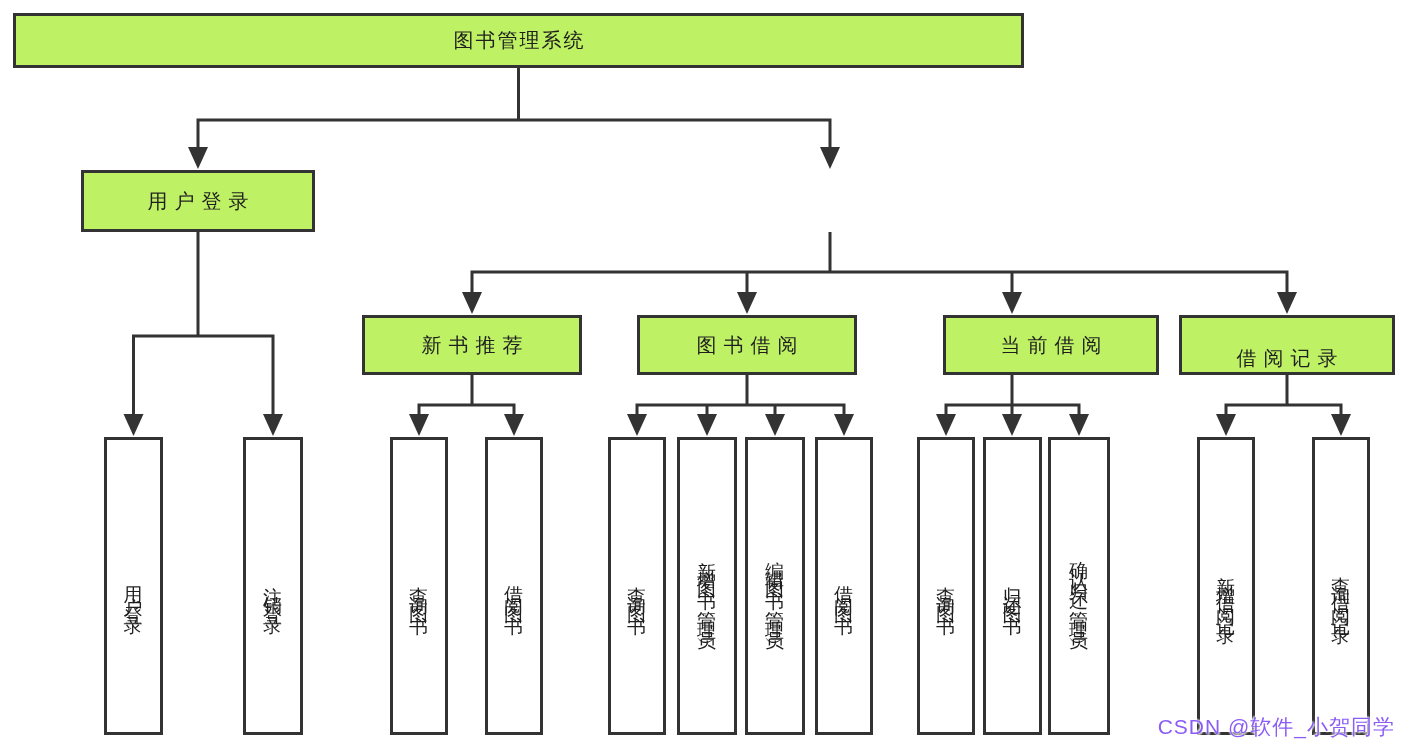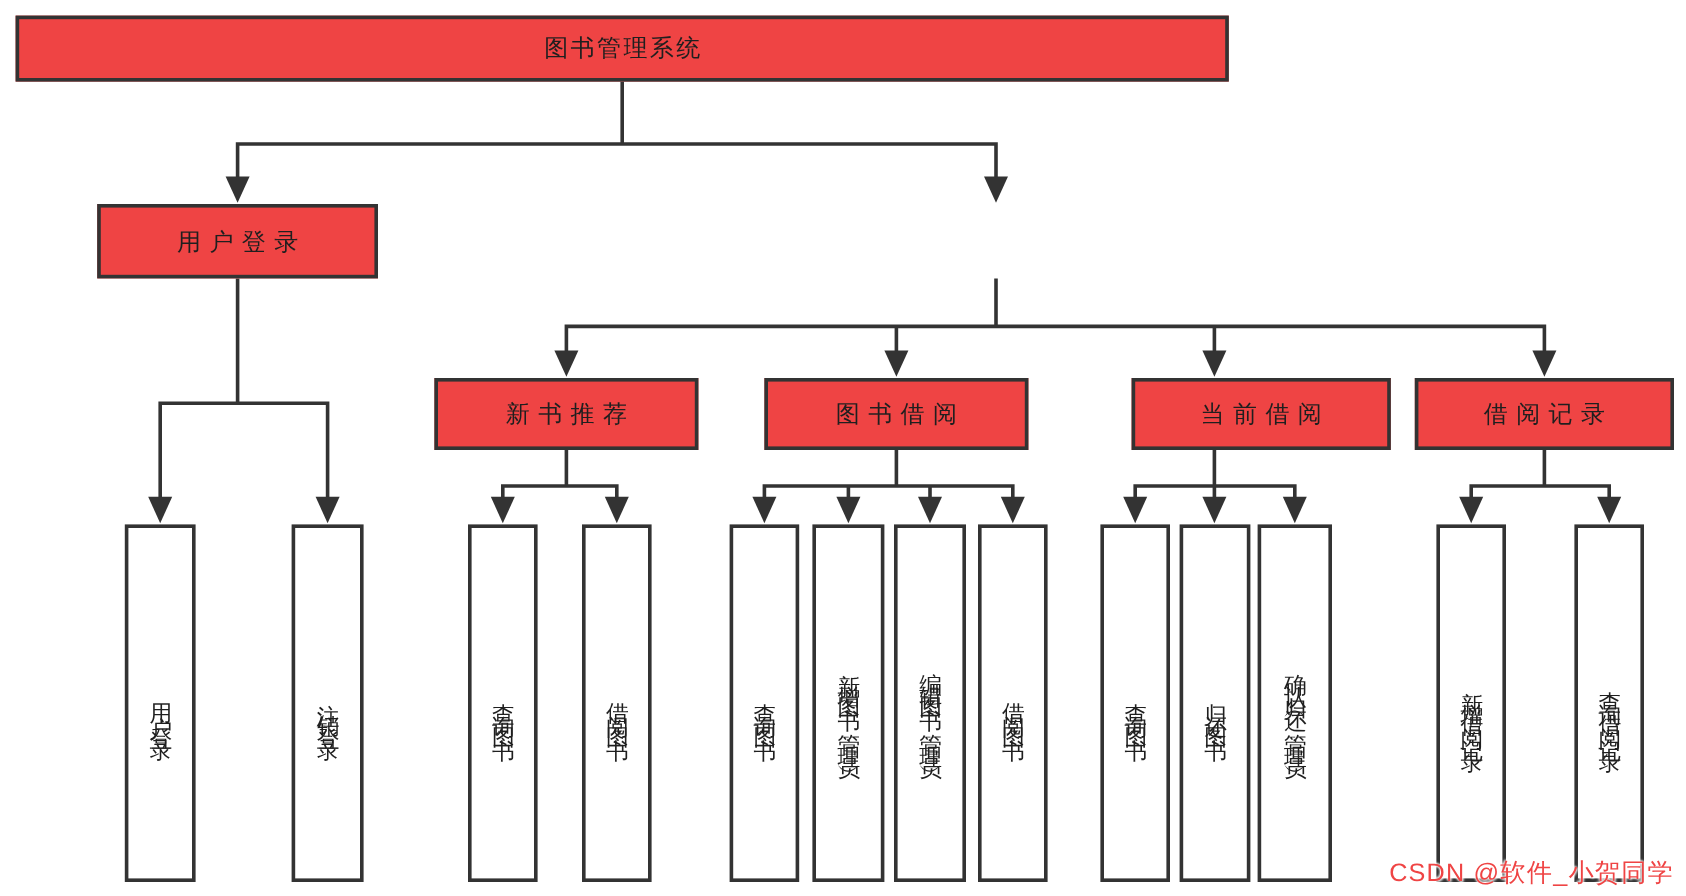--- a/index.html
+++ b/index.html
@@ -13,21 +13,21 @@
   }
   svg.connectors {
     position: absolute;
     left: 0; top: 0;
     width: 1405px; height: 747px;
     z-index: 1;
   }
   .node {
     position: absolute;
     z-index: 2;
-    background: #ef4444;
+    background: #bef264;
     border: 3px solid #333333;
     box-sizing: border-box;
     display: flex;
     align-items: center;
     justify-content: center;
     color: #1f1f1f;
   }
   .node > span {
     font-size: 20px;
     letter-spacing: 7px;
@@ -57,21 +57,21 @@
     letter-spacing: 10px;
     padding-top: 10px; 
   }
   .watermark {
     position: absolute;
     z-index: 5;
     right: 10px;
     top: 713px;
     font-size: 21px;
     letter-spacing: 1px;
-    color: #ef4444;
+    color: #8b5cf6;
     text-shadow: 0 0 2px #ffffff, 1px 1px 2px #ffffff, -1px -1px 2px #ffffff;
     white-space: nowrap;
   }
 </style>
 </head>
 <body>
 
 <div class="stage">
 
   <svg class="connectors" viewBox="0 0 1405 747" xmlns="http://www.w3.org/2000/svg">
@@ -127,21 +127,21 @@
 
   <div class="node" style="left:637px; top:315px; width:220px; height:60px;">
     <span>图书借阅</span>
   </div>
   <div class="node" style="left:362px; top:315px; width:220px; height:60px;">
     <span>新书推荐</span>
   </div>
   <div class="node" style="left:943px; top:315px; width:216px; height:60px;">
     <span>当前借阅</span>
   </div>
-  <div class="node" style="left:1179px; top:315px; width:216px; height:60px;">
+  <div class="node" style="left:1179px; top:315px; width:216px; height:60px;align-items:flex-end;">
     <span>借阅记录</span>
   </div>
 
   <div class="vnode" style="left:104px; top:437px; width:59px; height:298px;">
     <span>用户登录</span>
   </div>
   <div class="vnode" style="left:243px; top:437px; width:60px; height:298px;">
     <span>注销登录</span>
   </div>
 

